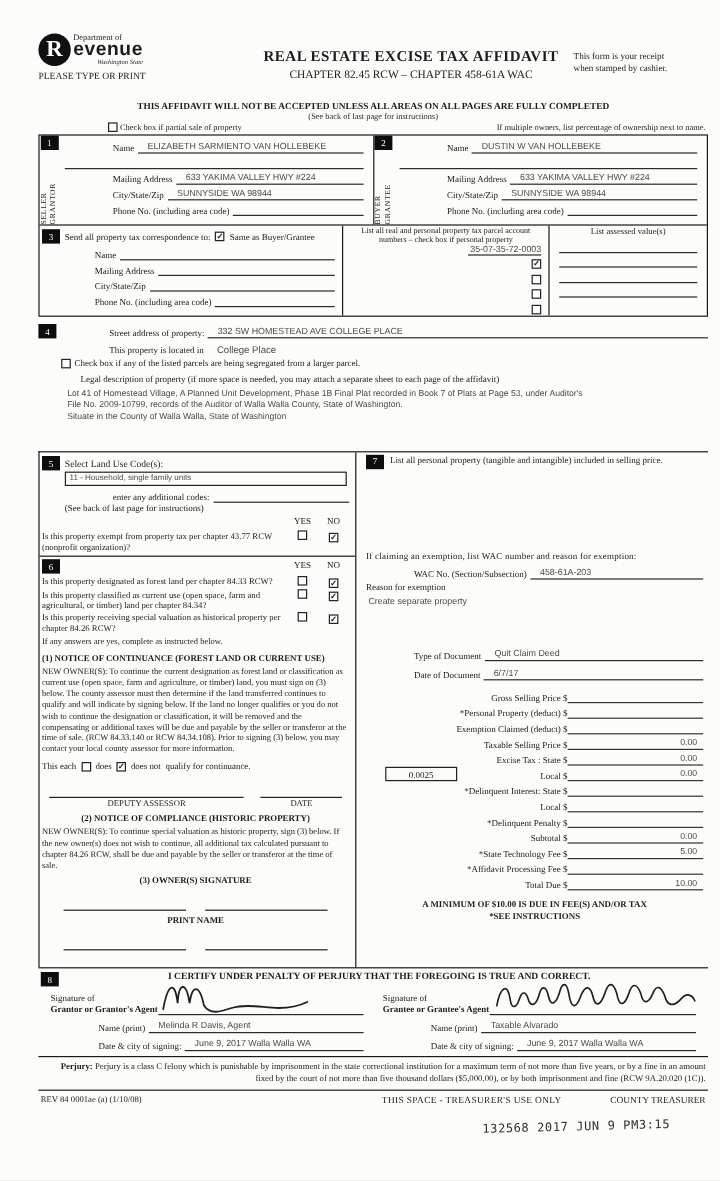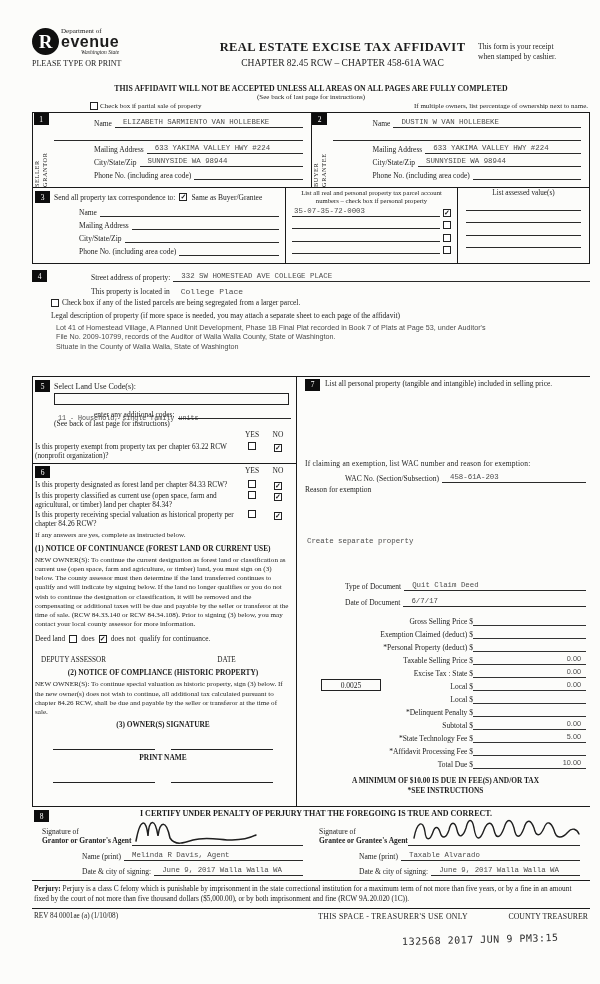--- a/index.html
+++ b/index.html
@@ -54,39 +54,39 @@
   .row12 { display:flex; height:74px; }
   .panel { flex:1; display:flex; }
   .panel.pleft { border-right:1.5px solid #1a1a1a; }
   .rail { width:16px; display:flex; flex-direction:column; align-items:center; }
   .vert-wrap { flex:1; display:flex; justify-content:center; padding-top:4px; }
   .vert { writing-mode:vertical-rl; transform:rotate(180deg); font-size:6.3px; letter-spacing:0.6px; line-height:1.25; }
   .fields { flex:1; padding:2px 8px 0 5px; font-size:7.5px; }
   .frow { display:flex; align-items:flex-end; height:13px; }
   .lbl { white-space:nowrap; padding-right:3px;margin-left:40px; }
   .uline { flex:1; border-bottom:1px solid #2a2a2a; min-height:9px; display:flex; align-items:flex-end; }
-  .val { font-family:Liberation Mono, monospace; color:#4c4c4c; padding-left:8px; font-size:7.4px; line-height:1.15;margin-top:40px; }
+  .val { font-family:Liberation Sans, sans-serif; color:#4c4c4c; padding-left:8px; font-size:7.4px; line-height:1.15; }
 
   .row3 { display:flex; height:76px; border-top:1.5px solid #1a1a1a; }
   .s3-left { width:253px; border-right:1px solid #1a1a1a; padding:2px 6px 0 2px; font-size:7.5px; }
   .s3-head { display:flex; align-items:center; gap:4px; height:14px; }
   .s3-fields { padding-left:4px; }
   .s3-mid { width:172px; border-right:1px solid #1a1a1a; padding:1px 6px 0 6px; display:flex; flex-direction:column; }
   .s3-mid-header { font-size:6.7px; text-align:center; line-height:1.15; }
-  .parcel-row { display:flex; align-items:flex-end; height:12.5px; gap:3px; }
+  .parcel-row { display:flex; align-items:flex-end; height:12.5px; gap:3px;flex-direction:column; }
   .s3-right { flex:1; padding:1px 8px 0 8px; }
   .s3-right-header { font-size:7.2px; text-align:center; margin-bottom:1px; }
   .av-line { border-bottom:1px solid #2a2a2a; height:12.5px; }
 
   
   .sec4 { height:112px; padding-top:4px; font-size:7.5px; }
   .sec4 .frow { height:14px; }
   .s4-located { display:flex; align-items:flex-end; height:14px; margin-left:19px; }
   .s4-check { display:flex; align-items:center; gap:3px; height:13px; margin-left:19px; }
-  .s4-legal-label { margin-left:19px; height:13px; display:flex; align-items:center; }
+  .s4-legal-label { margin-left:35px; height:13px; display:flex; align-items:center; }
   .s4-legal { margin-left:24px; margin-top:1px; font-family:"Liberation Sans", sans-serif; color:#4c4c4c; font-size:7.2px; line-height:1.3; white-space:pre-line; }
 
   
   .cols { display:flex; border-top:1.5px solid #1a1a1a; border-left:1px solid #1a1a1a; height:430px; }
   .col-left { width:264px; border-right:1px solid #1a1a1a; }
   .col-right { flex:1; padding:2px 4px 0 8px; font-size:7.5px; }
 
   .sec5 { height:86px; padding:2px 5px 0 2px; font-size:7.5px; }
   .s5-head { display:flex; align-items:center; gap:4px; height:14px; font-size:8px; }
   .select-box { border:1px solid #222; margin:0 2px 2px 19px; height:12px; display:flex; align-items:center; }
@@ -98,21 +98,21 @@
   .q-row { display:flex; align-items:flex-start; font-size:7.3px; line-height:1.25; margin-top:1px; }
   .q-text { flex:1; padding-right:2px; }
 
   .sec6 { border-top:1px solid #1a1a1a; padding:2px 5px 0 2px; font-size:7.3px; }
   .s6-head { display:flex; justify-content:space-between; height:13px; }
   .s6-yn { display:flex; font-size:7.5px; }
   .para { font-size:7.1px; line-height:1.3; margin-top:3px; }
   .center-b { text-align:center; font-weight:bold; font-size:7.4px; margin-top:3px; }
   .this-land { display:flex; align-items:center; gap:4px; margin-top:5px; font-size:7.4px; }
   .dep-row { display:flex; gap:14px; margin-top:12px; padding:0 6px; }
-  .dep-cell { display:flex; flex-direction:row; }
+  .dep-cell { display:flex; flex-direction:column; }
   .dep-cell .line { border-bottom:1px solid #222; height:10px; }
   .dep-cell .cap { text-align:center; font-size:7.2px; font-weight:bold; margin-top:1px; }
   .dep-wide { flex:2.4; }
   .dep-narrow { flex:1; }
   .sig-lines { display:flex; gap:16px; margin-top:13px; padding:0 18px; }
   .sig-lines .line { flex:1; border-bottom:1px solid #222; height:8px; }
 
   
   .s7-head { display:flex; gap:5px; align-items:flex-start; line-height:1.35; }
   .exemption-label { letter-spacing:0.2px; }
@@ -130,21 +130,21 @@
   .sec8 { border-top:1.5px solid #1a1a1a; position:relative; padding:2px 2px 0 2px; }
   .certify { text-align:center; font-weight:bold; font-size:8px; padding-left:10px; }
   .sig-cols { display:flex; margin-top:2px; }
   .sig-col { flex:1; padding:0 8px; font-size:7.5px; }
   .sig-block { display:flex; align-items:flex-end; height:26px; position:relative; }
   .sig-label { line-height:1.3; white-space:nowrap; }
   .sig-label b { display:block; }
   .ink { position:absolute; bottom:-2px; pointer-events:none; }
   .sig-row { display:flex; align-items:flex-end; height:15px; }
 
-  .perjury { border-top:1px solid #1a1a1a; border-bottom:1.5px solid #1a1a1a; margin-top:4px; padding:3px 2px 4px 2px; font-size:7.3px; line-height:1.35; }
+  .perjury { border-top:1px solid #1a1a1a; border-bottom:1.5px solid #1a1a1a; margin-top:4px; padding:3px 2px 4px 2px; font-size:7.3px; line-height:1.35;text-align:right; }
   .footer { display:flex; padding:3px 2px; font-size:7.8px; }
   .footer .f-left { width:200px; font-size:7.2px; }
   .footer .f-mid { flex:1; text-align:right; letter-spacing:0.3px; }
   .footer .f-right { width:120px; text-align:right; }
   .stamp {
     position:absolute; right:42px; top:934px;
     font-family:"DejaVu Sans Mono", monospace; font-size:10px; color:#2e2e2e;
     transform:rotate(-1.5deg); letter-spacing:0.5px;
   }
 </style>
@@ -358,21 +358,21 @@
           <div class="s5-additional">
             <span class="lbl">enter any additional codes:</span>
             <span class="uline"></span>
           </div>
           <div class="s5-seeback">(See back of last page for instructions)</div>
           <div class="yn-head">
             <span class="yn-cell">YES</span>
             <span class="yn-cell">NO</span>
           </div>
           <div class="q-row">
-            <span class="q-text">Is this property exempt from property tax per chapter 63.22 RCW (nonprofit organization)?</span>
+            <span class="q-text">Is this property exempt from property tax per chapter 43.77 RCW (nonprofit organization)?</span>
             <span class="yn-cell"><span class="cb"></span></span>
             <span class="yn-cell"><span class="cb checked">✓</span></span>
           </div>
         </div>
 
         <div class="sec6">
           <div class="s6-head">
             <span class="tile">6</span>
             <span class="s6-yn">
               <span class="yn-cell">YES</span>
@@ -391,21 +391,21 @@
           </div>
           <div class="q-row">
             <span class="q-text">Is this property receiving special valuation as historical property per chapter 84.26 RCW?</span>
             <span class="yn-cell"><span class="cb"></span></span>
             <span class="yn-cell"><span class="cb checked">✓</span></span>
           </div>
           <div class="para">If any answers are yes, complete as instructed below.</div>
           <div class="center-b" style="text-align:left">(1) NOTICE OF CONTINUANCE (FOREST LAND OR CURRENT USE)</div>
           <div class="para">NEW OWNER(S): To continue the current designation as forest land or classification as current use (open space, farm and agriculture, or timber) land, you must sign on (3) below. The county assessor must then determine if the land transferred continues to qualify and will indicate by signing below. If the land no longer qualifies or you do not wish to continue the designation or classification, it will be removed and the compensating or additional taxes will be due and payable by the seller or transferor at the time of sale. (RCW 84.33.140 or RCW 84.34.108). Prior to signing (3) below, you may contact your local county assessor for more information.</div>
           <div class="this-land">
-            <span>Deed land</span>
+            <span>This each</span>
             <span class="cb"></span>
             <span>does</span>
             <span class="cb checked">✓</span>
             <span>does not</span>
             <span>qualify for continuance.</span>
           </div>
           <div class="dep-row">
             <div class="dep-cell dep-wide">
               <div class="line"></div>
               <div class="cap" style="font-weight:normal">DEPUTY ASSESSOR</div>
@@ -460,27 +460,27 @@
         </div>
         <div style="height:6px"></div>
 
         <div class="fee-row">
             <span class="fee-label">Gross Selling Price $</span>
             <span class="fee-line">
               <span class="fee-val"></span>
             </span>
           </div>
         <div class="fee-row">
+            <span class="fee-label">*Personal Property (deduct) $</span>
+            <span class="fee-line">
+              <span class="fee-val"></span>
+            </span>
+          </div>
+        <div class="fee-row">
             <span class="fee-label">Exemption Claimed (deduct) $</span>
-            <span class="fee-line">
-              <span class="fee-val"></span>
-            </span>
-          </div>
-        <div class="fee-row">
-            <span class="fee-label">*Personal Property (deduct) $</span>
             <span class="fee-line">
               <span class="fee-val"></span>
             </span>
           </div>
         <div class="fee-row">
             <span class="fee-label">Taxable Selling Price $</span>
             <span class="fee-line">
               <span class="fee-val">0.00</span>
             </span>
           </div>
@@ -492,20 +492,26 @@
           </div>
         <div class="fee-row">
           <span class="fee-label-wrap">
             <span class="rate-box">0.0025</span>
             <span class="fee-sublabel">Local $</span>
           </span>
           <span class="fee-line">
               <span class="fee-val">0.00</span>
             </span>
         </div>
+        <div class="fee-row">
+            <span class="fee-label">*Delinquent Interest: State $</span>
+            <span class="fee-line">
+              <span class="fee-val"></span>
+            </span>
+          </div>
         <div class="fee-row">
             <span class="fee-label">Local $</span>
             <span class="fee-line">
               <span class="fee-val"></span>
             </span>
           </div>
         <div class="fee-row">
             <span class="fee-label">*Delinquent Penalty $</span>
             <span class="fee-line">
               <span class="fee-val"></span>

